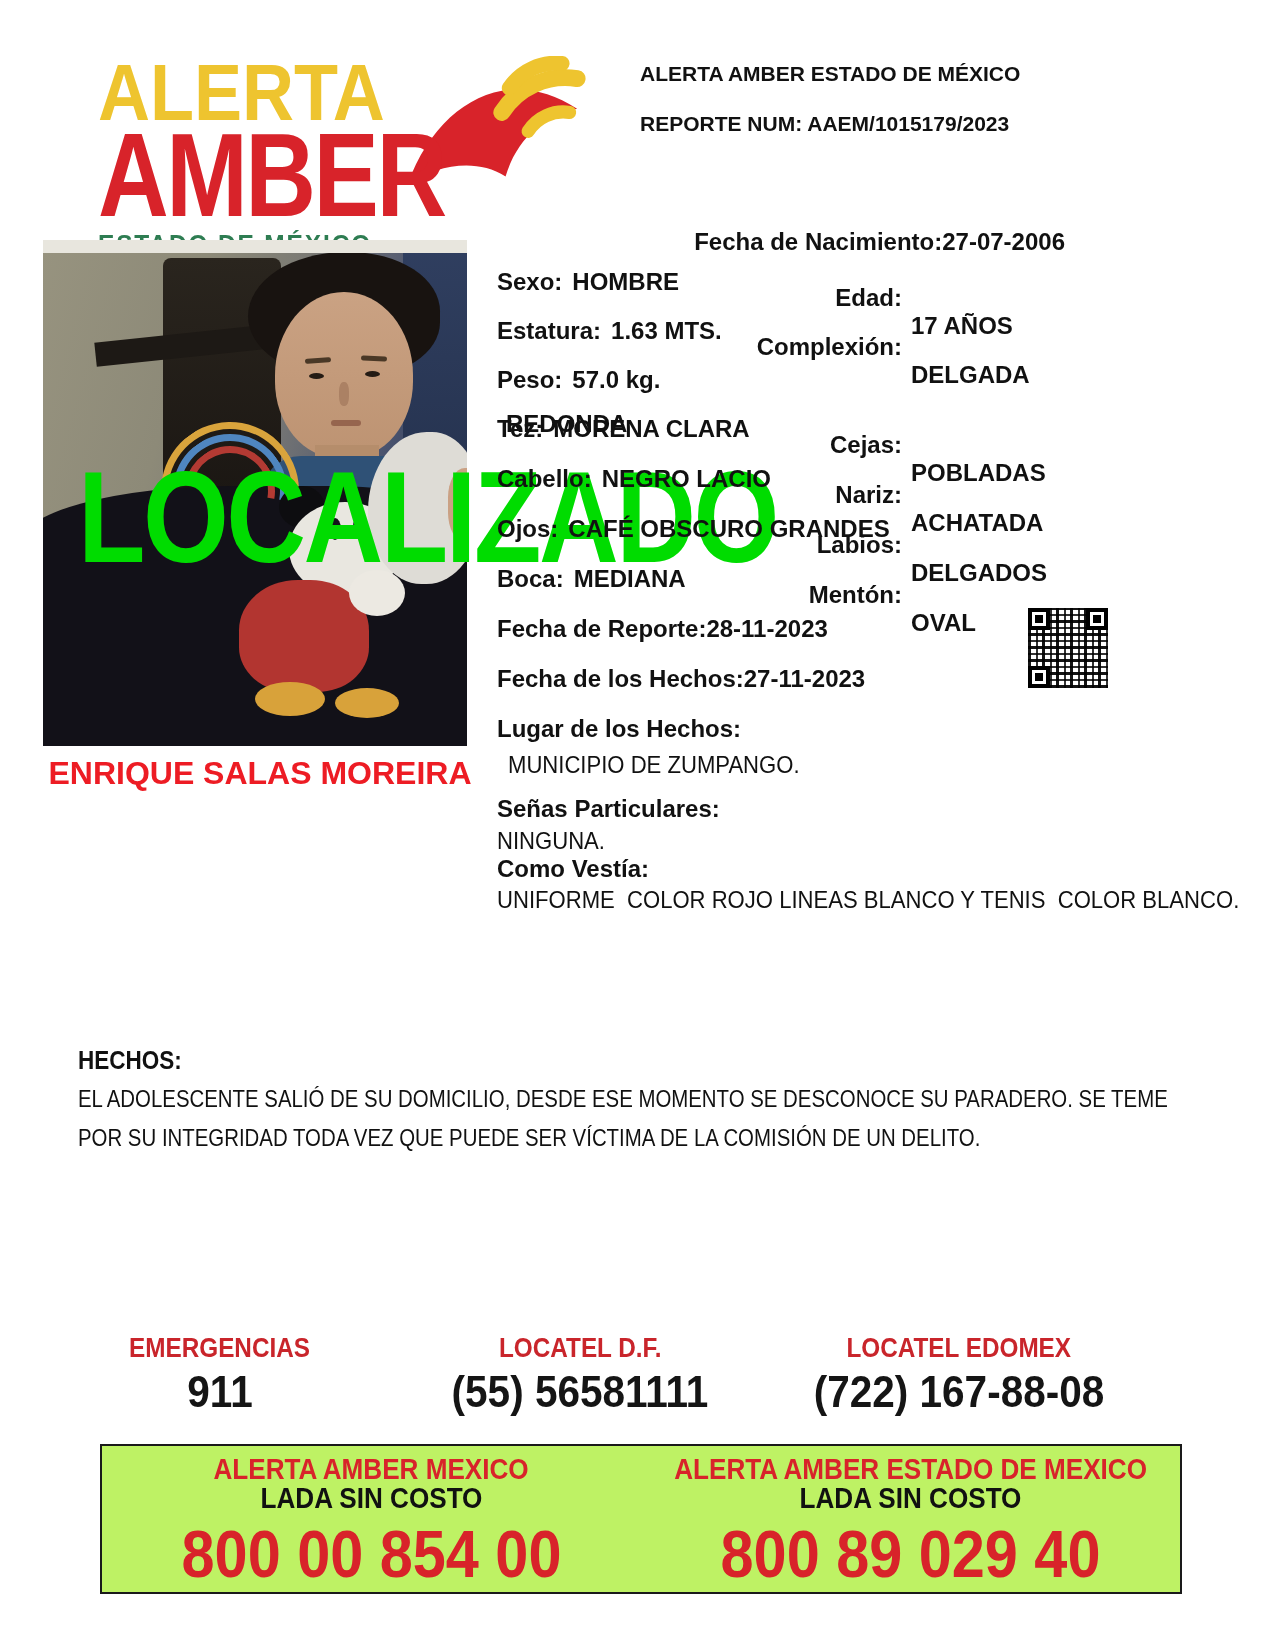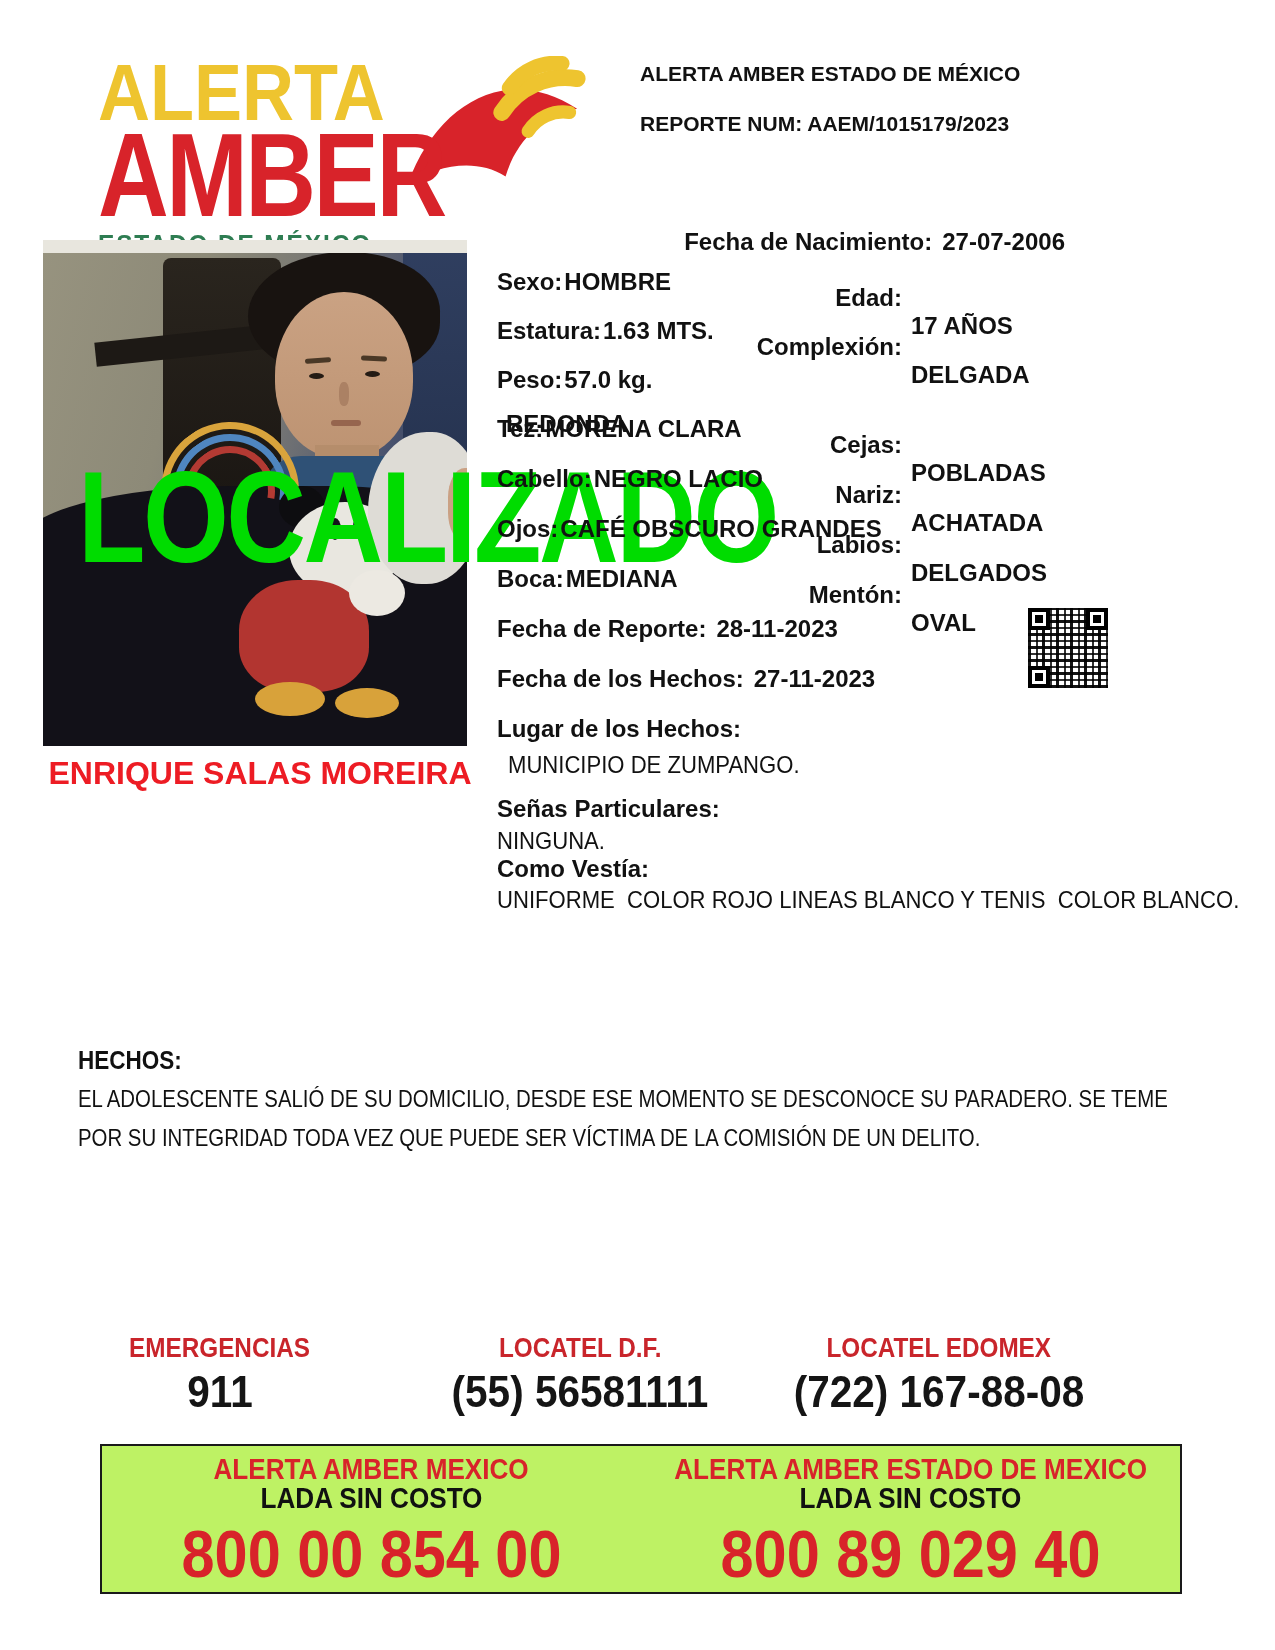--- a/index.html
+++ b/index.html
@@ -60,25 +60,25 @@
   .localizado{position:absolute;left:78px;top:452px;z-index:5;font-family:"Liberation Sans","DejaVu Sans",sans-serif;
               font-size:130px;font-weight:bold;line-height:1;color:#00DC00;letter-spacing:-3px;
               transform:scaleX(.85);transform-origin:0 0;white-space:nowrap;}
 
   .person-name{position:absolute;left:48px;top:755px;width:424px;text-align:center;z-index:6;
                font-size:32px;font-weight:bold;color:#ED1C24;white-space:nowrap;}
 
   
   .frow{position:absolute;left:497px;width:583px;height:34px;font-size:24px;font-weight:bold;
         white-space:nowrap;z-index:6;color:#111;}
-  .frow .cell-left{position:absolute;left:0;top:0;display:flex;gap:2px;}
+  .frow .cell-left{position:absolute;left:0;top:0;display:flex;gap:10px;}
   .frow .cell-right{position:absolute;left:0;right:0;top:16px;display:flex;}
   .frow .rlbl{flex:1;text-align:right;}
   .frow .rval{flex:0 0 169px;margin-left:9px;margin-top:28px;}
-  .line{position:absolute;left:497px;display:flex;gap:10px;font-size:24px;font-weight:bold;
+  .line{position:absolute;left:497px;display:flex;font-size:24px;font-weight:bold;
         white-space:nowrap;z-index:6;color:#111;}
   .line.right-align{width:568px;justify-content:flex-end;}
   .plain{position:absolute;left:497px;font-size:24px;font-weight:normal;z-index:6;color:#111;
          white-space:pre;transform:scaleX(.92);transform-origin:0 0;}
 
   
   .qr{position:absolute;left:1028px;top:608px;width:80px;height:80px;z-index:6;background:#fff;
       background-image:
         repeating-linear-gradient(0deg,rgba(0,0,0,.92) 0 3px,transparent 3px 7px,rgba(0,0,0,.8) 7px 9px,transparent 9px 13px),
         repeating-linear-gradient(90deg,rgba(0,0,0,.92) 0 3px,transparent 3px 8px,rgba(0,0,0,.8) 8px 10px,transparent 10px 14px);}
@@ -87,21 +87,21 @@
   .qr .f1{left:0;top:0;} .qr .f2{right:0;top:0;} .qr .f3{left:0;bottom:0;}
 
   
   .hechos{position:absolute;left:78px;top:1046px;z-index:6;}
   .hechos-title{font-size:25px;font-weight:bold;color:#111;transform:scaleX(.9);transform-origin:0 0;}
   .hechos-body{width:1330px;font-size:24px;line-height:39px;color:#111;
                transform:scaleX(.85);transform-origin:0 0;margin-top:4px;}
 
   
   .contact{position:absolute;text-align:center;z-index:6;}
-  .c1{left:40px;top:1333px;width:360px;} .c2{left:390px;top:1333px;width:380px;} .c3{left:744px;top:1333px;width:390px;}
+  .c1{left:40px;top:1333px;width:360px;} .c2{left:390px;top:1333px;width:380px;} .c3{left:764px;top:1333px;width:390px;}
   .contact .clabel{font-size:27px;font-weight:bold;color:#C9252B;display:inline-block;
                    transform:scaleX(.9);white-space:nowrap;}
   .contact .cnumber{font-size:45px;font-weight:bold;color:#151515;margin-top:2px;display:block;
                     transform:scaleX(.9);white-space:nowrap;}
 
   
   .footer-box{position:absolute;left:100px;top:1444px;width:1078px;height:146px;border:2px solid #1a1a1a;
               display:flex;align-items:center;z-index:6;background:#bef264;}
   .fhalf{flex:1;text-align:center;}
   .ftitle{font-size:29px;font-weight:bold;color:#D8232A;display:inline-block;transform:scaleX(.9);white-space:nowrap;}

